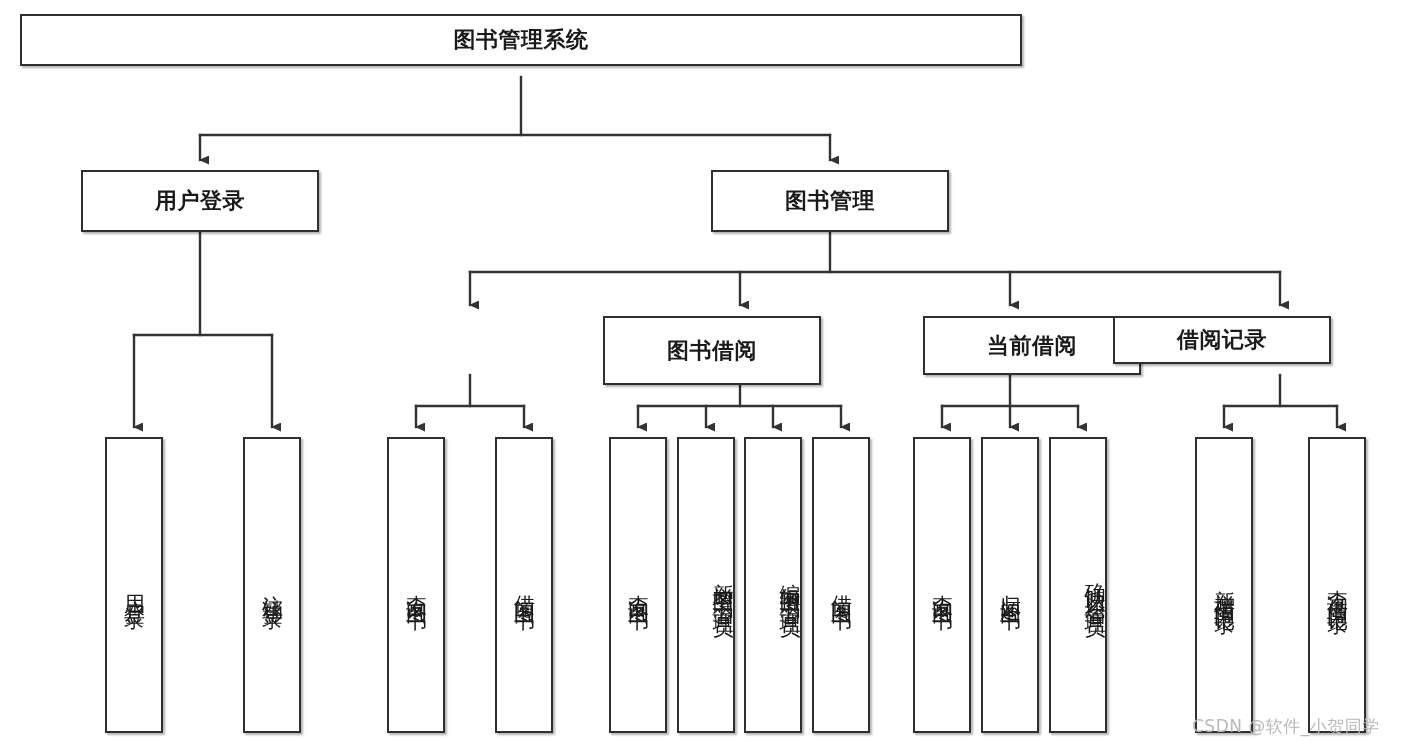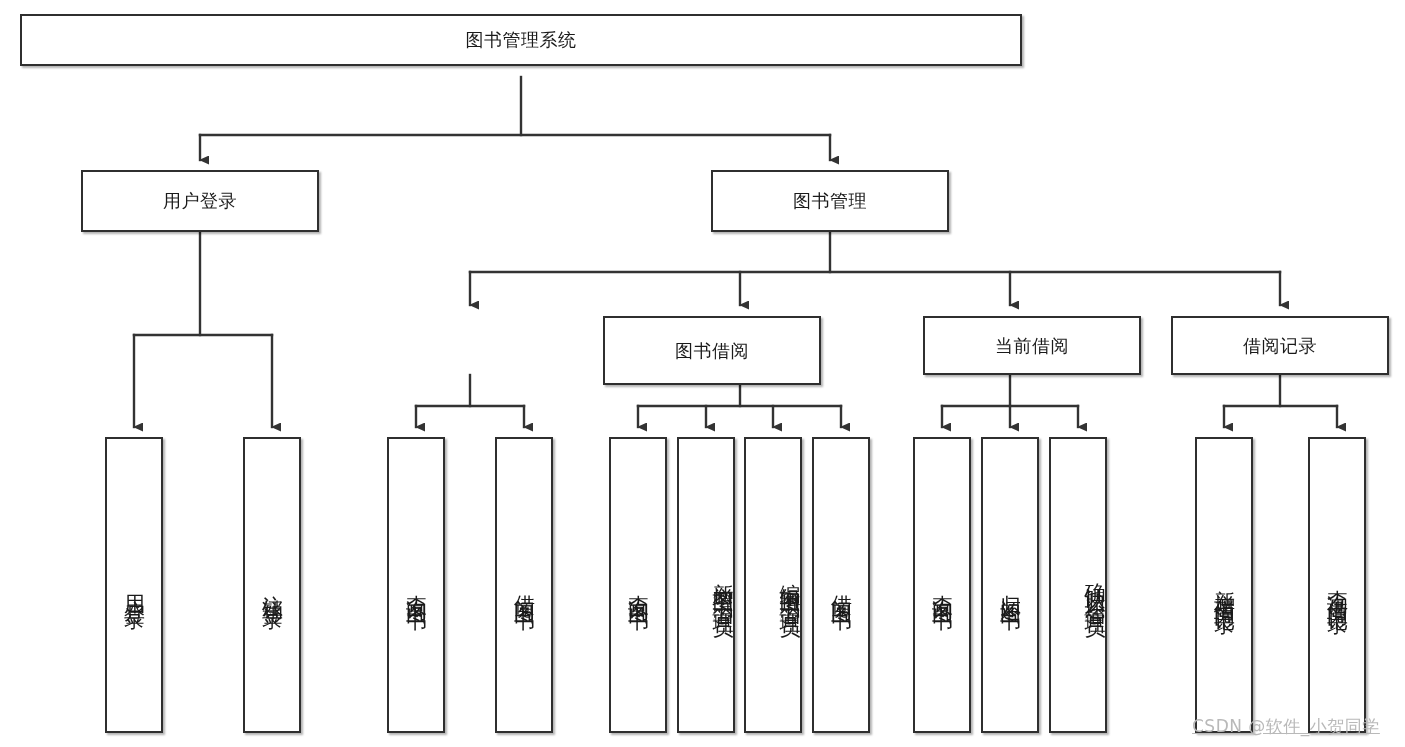--- a/index.html
+++ b/index.html
@@ -32,22 +32,23 @@
     background: #ffffff;
     border: 2px solid #2f2f2f;
     box-shadow: 2px 2px 2px rgba(0,0,0,0.30);
     display: flex;
     align-items: center;
     justify-content: center;
     color: #1a1a1a;
   }
   .node.horizontal {
     writing-mode: horizontal-tb;
-    font-size: 18px;
+    font-size: 22px;
     letter-spacing: 0.5px;
+    font-weight: bold;
   }
   .node.vertical {
     writing-mode: vertical-rl;
     text-orientation: upright;
     font-size: 21px;
     letter-spacing: 5px;
     padding-top: 6px;
     align-items: flex-start;
     justify-content: center;
     line-height: 1.0;
@@ -131,21 +132,21 @@
   <div class="node horizontal" style="left:711px; top:170px; width:238px; height:62px;align-items:center;">
     <span class="node-label">图书管理</span>
   </div>
 
   <div class="node horizontal" style="left:603px; top:316px; width:218px; height:69px;">
     <span class="node-label">图书借阅</span>
   </div>
   <div class="node horizontal" style="left:923px; top:316px; width:218px; height:59px;">
     <span class="node-label">当前借阅</span>
   </div>
-  <div class="node horizontal" style="left:1171px; top:316px; width:218px; height:59px;">
+  <div class="node horizontal" style="left:1113px; top:316px; width:218px; height:48px;">
     <span class="node-label">借阅记录</span>
   </div>
 
   <div class="node vertical mid" style="left:105px; top:437px; width:58px; height:296px;">
     <span class="node-label">用户登录</span>
   </div>
   <div class="node vertical mid" style="left:243px; top:437px; width:58px; height:296px;">
     <span class="node-label">注销登录</span>
   </div>
 
@@ -179,15 +180,15 @@
     <span class="node-label">确认归还（管理员）</span>
   </div>
 
   <div class="node vertical mid" style="left:1195px; top:437px; width:58px; height:296px;">
     <span class="node-label">新增借阅记录</span>
   </div>
   <div class="node vertical mid" style="left:1308px; top:437px; width:58px; height:296px;">
     <span class="node-label">查询借阅记录</span>
   </div>
 
-  <div class="watermark" style="left:1192px; top:715px;text-decoration:underline;">CSDN @软件_小贺同学</div>
+  <div class="watermark" style="left:1192px; top:715px;">CSDN @软件_小贺同学</div>
 
 </div>
 
 </body></html>

